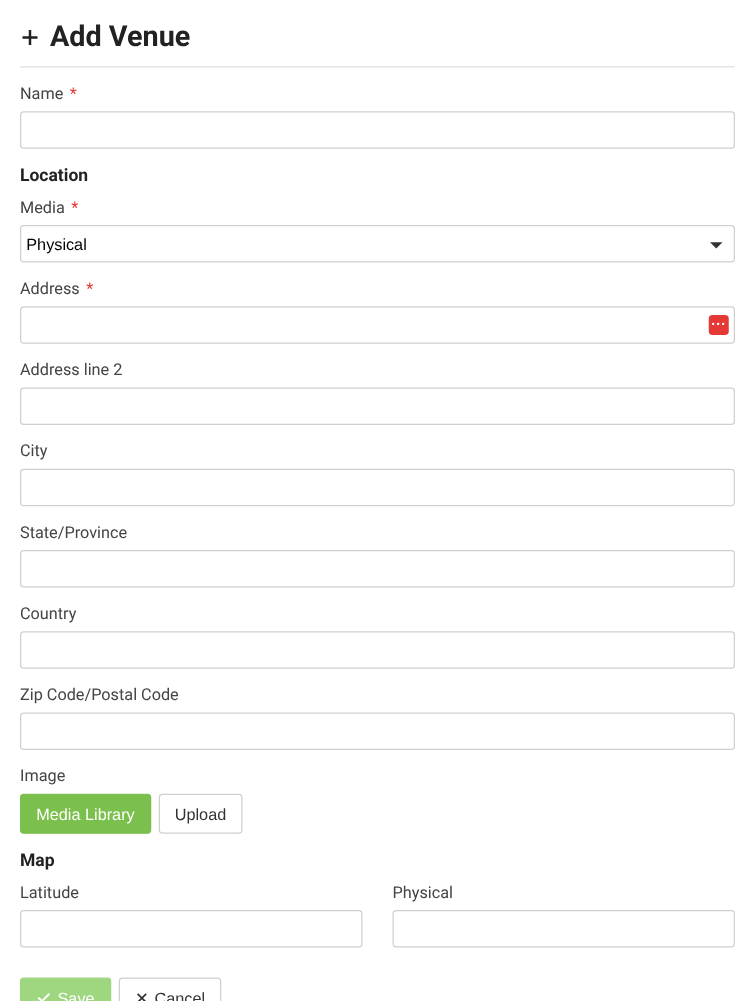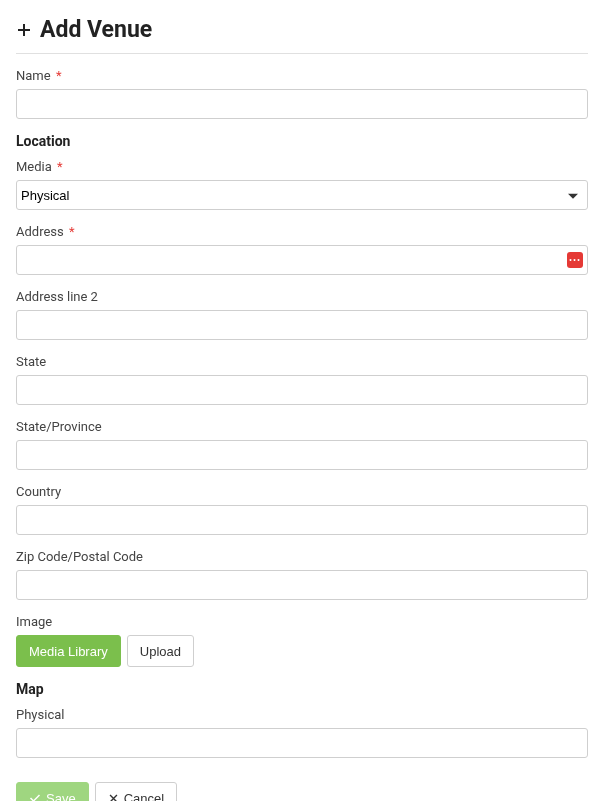--- a/index.html
+++ b/index.html
@@ -178,21 +178,21 @@
     </div>
   </div>
 </div>
 
 <div class="field">
   <label class="field-label">Address line 2</label>
   <input class="text-input" type="text" value="" style="">
 </div>
 
 <div class="field">
-  <label class="field-label">State</label>
+  <label class="field-label">City</label>
   <input class="text-input" type="text" value="" style="">
 </div>
 
 <div class="field">
   <label class="field-label">State/Province</label>
   <input class="text-input" type="text" value="" style="">
 </div>
 
 <div class="field">
   <label class="field-label">Country</label>
@@ -208,20 +208,24 @@
   <label class="field-label">Image</label>
   <div class="btn-row">
     <button class="btn btn-success">Media Library</button>
     <button class="btn">Upload</button>
   </div>
 </div>
 
 <div class="section-title">Map</div>
 
 <div class="two-col">
+  <div class="field">
+    <label class="field-label">Latitude</label>
+    <input class="text-input" type="text" value="" style="">
+  </div>
   <div class="field">
     <label class="field-label">Physical</label>
     <input class="text-input" type="text" value="" style="">
   </div>
 </div>
 
 <div class="actions">
   <button class="btn btn-success-light">
     <svg width="12" height="12" viewBox="0 0 16 16">
       <path d="M2 8l4 4 8-8" stroke="#fff" stroke-width="2" fill="none"></path>

